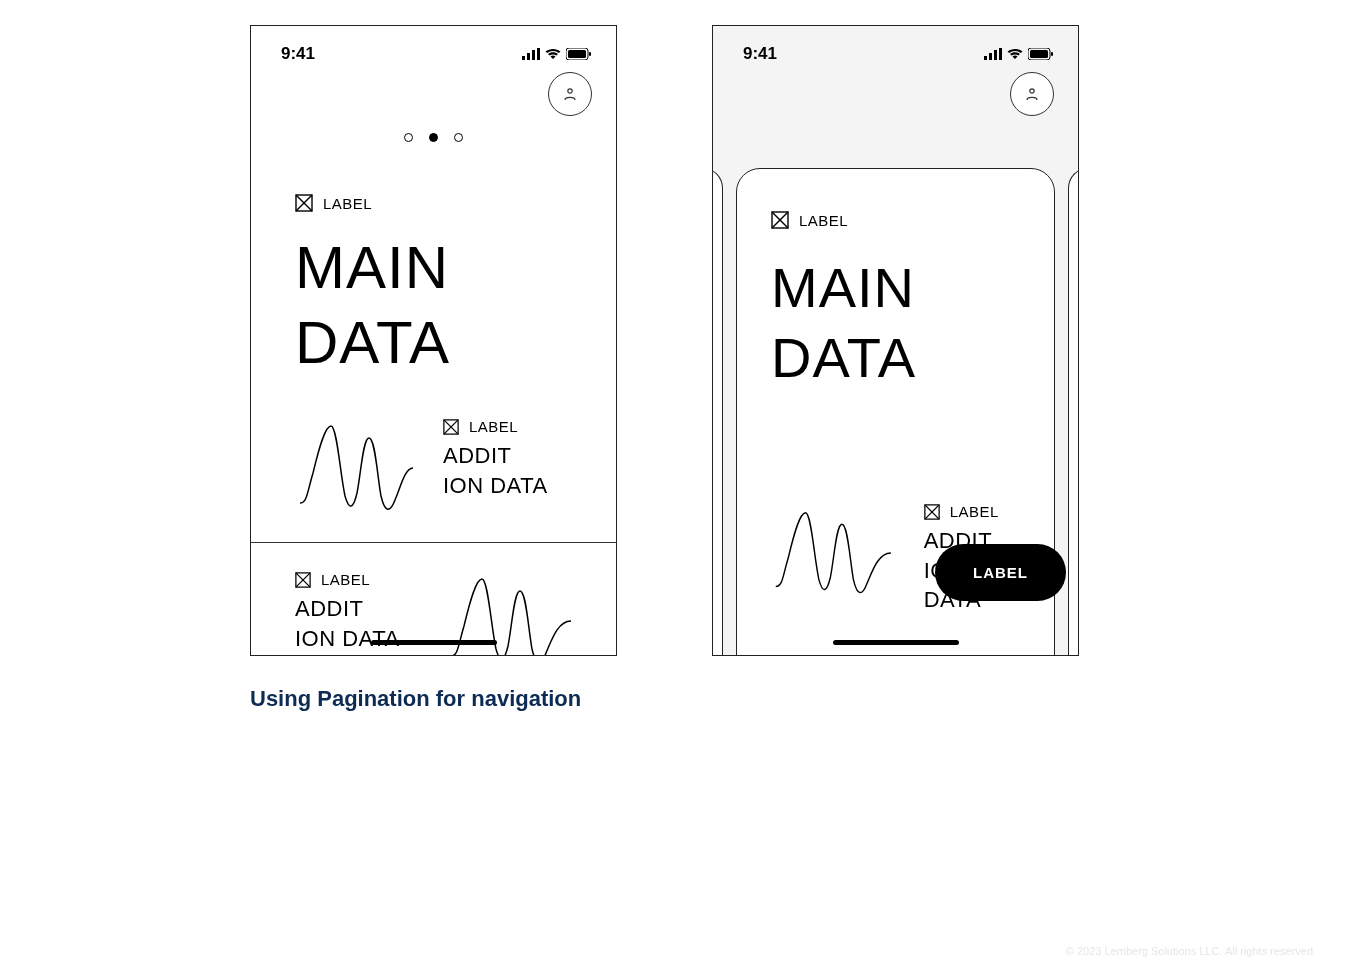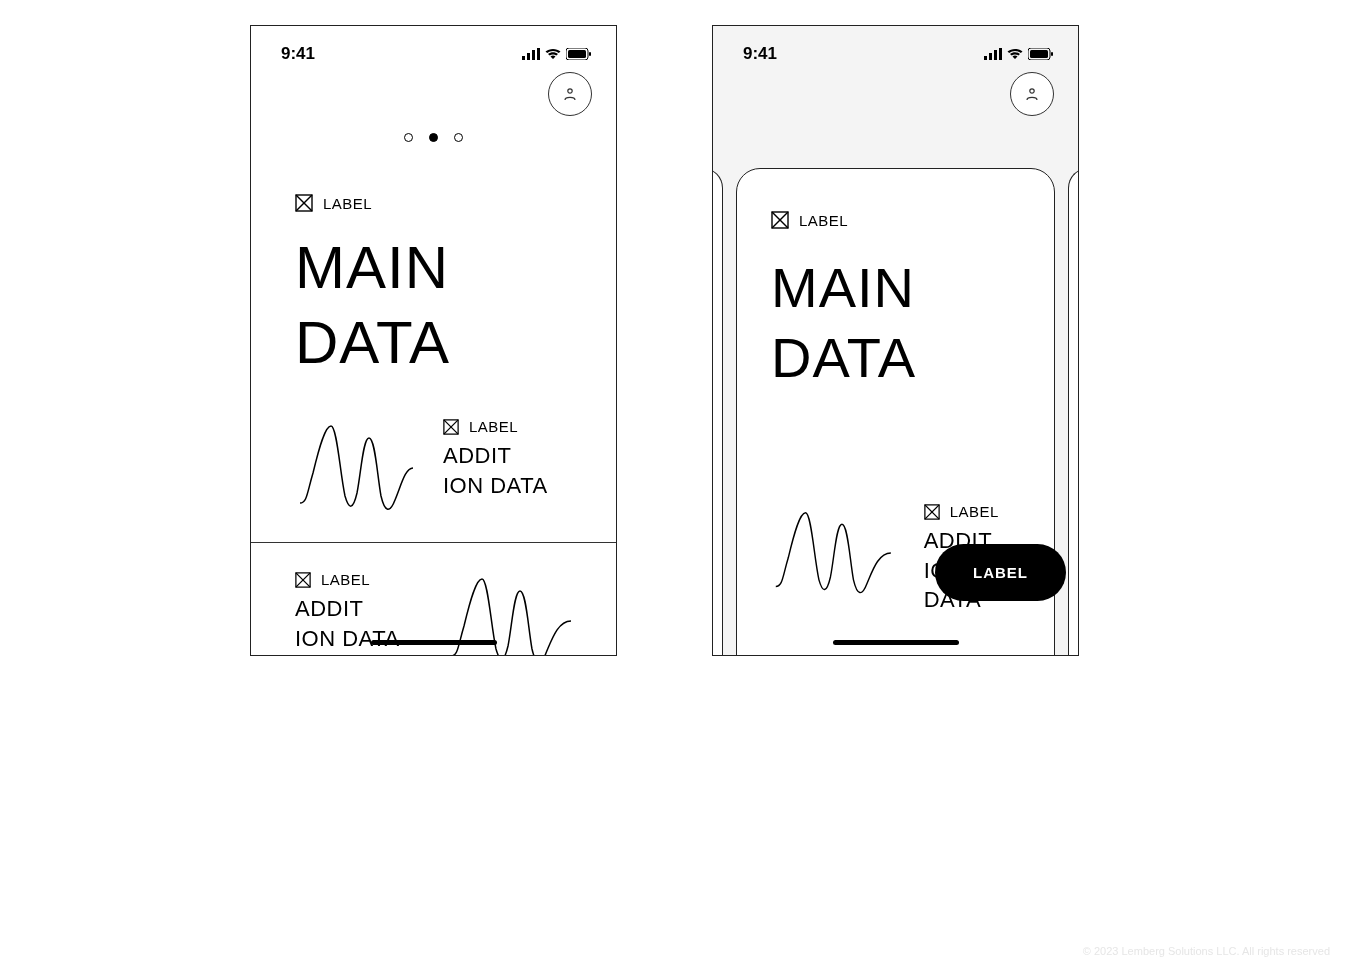--- a/index.html
+++ b/index.html
@@ -166,21 +166,21 @@
     border: none;
   }
   .caption {
     color: #0d2c54;
     font-size: 22px;
     font-weight: 600;
     margin-top: 30px;
   }
   .footer {
     position: absolute;
-    right: 30px;
+    right: 47px;
     bottom: 12px;
     color: #e6e6e6;
     font-size: 11px;
   }
   .wave { stroke: #000; stroke-width: 1.5; fill: none; }
 </style>
 </head>
 <body>
 
 <div class="main-wrap">
@@ -265,20 +265,21 @@
             <div>ADDIT</div>
             <div>ION DATA</div>
           </div>
         </div>
         <svg width="130" height="100" viewBox="0 0 130 100">
             <path class="wave" d="M5 85 C 12 85 12 75 18 55 C 24 30 30 8 36 8 C 42 8 45 55 50 78 C 54 92 58 92 62 75 C 66 55 68 20 74 20 C 80 20 82 55 86 78 C 90 95 95 95 100 82 C 106 68 112 50 125 50"></path>
           </svg>
       </div>
       <div class="home-indicator"></div>
     </div>
+    <div class="caption">Using Pagination for navigation</div>
   </div>
 
   <div class="phone-col">
     <div class="phone card-bg">
       <div class="status-bar">
         <span>9:41</span>
         <span class="status-icons">
           <svg width="18" height="12" viewBox="0 0 18 12">
               <rect x="0" y="8" width="3" height="4" fill="#000"></rect>
               <rect x="5" y="5" width="3" height="7" fill="#000"></rect>

